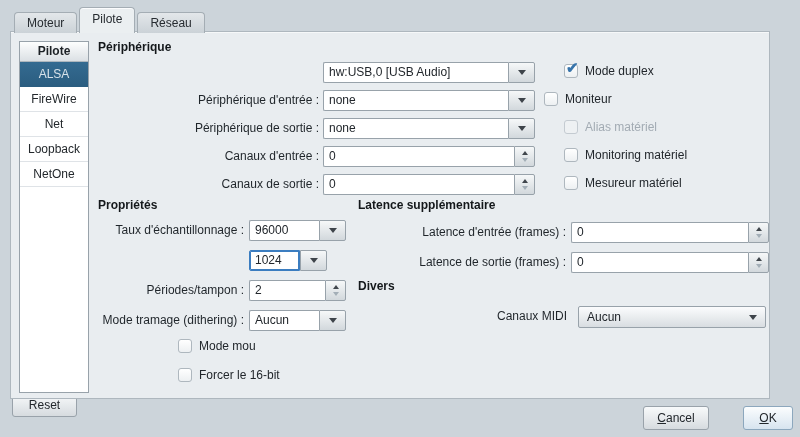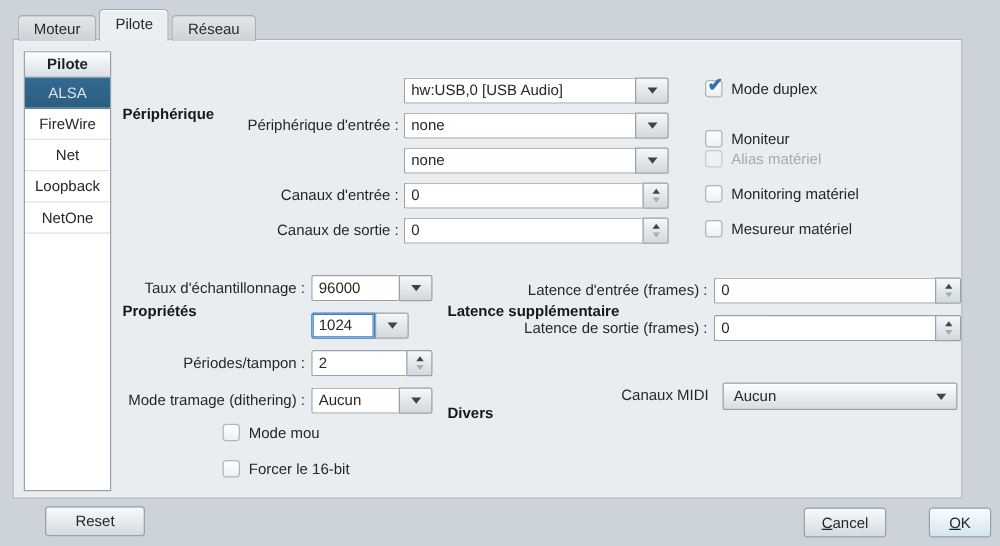--- a/index.html
+++ b/index.html
@@ -28,21 +28,21 @@
     box-shadow:inset 0 1px 0 #f6f8f9;
   }
   
   .driver-list{position:absolute;left:8px;top:9px;width:70px;height:352px;
     background:#ffffff;border:1px solid #98a2aa;box-sizing:border-box;}
   .driver-list .hdr{height:19px;line-height:19px;text-align:center;font-weight:bold;
     background:linear-gradient(#fdfefe,#dbe0e4);border-bottom:1px solid #aeb7be;color:#1c2125;}
   .driver-item{height:24px;line-height:24px;text-align:center;border-bottom:1px solid #dfe3e7;color:#23282c;cursor:default;}
   .driver-item.selected{background:linear-gradient(#346b91,#2b5d80);color:#d9e3ea;border-bottom-color:#2b5d80;}
   
-  .shdr{position:absolute;font-weight:bold;color:#14181b;margin-top:44px;}
+  .shdr{position:absolute;font-weight:bold;color:#14181b;}
   .flabel{position:absolute;height:21px;line-height:21px;text-align:right;color:#1f252a;white-space:nowrap;}
   .combo,.spin{position:absolute;height:21px;display:flex;box-sizing:border-box;}
   .cfield{flex:1;background:#fff;border:1px solid #98a2aa;border-right:none;
     padding:0 5px;line-height:19px;box-sizing:border-box;border-radius:2px 0 0 2px;white-space:nowrap;overflow:hidden;}
   .combo.focused .cfield{border:1px solid #3b7dc0;box-shadow:inset 0 0 0 1px #3b7dc0;}
   .cbtn{width:27px;background:linear-gradient(#f6f8f9,#d2d8dc);border:1px solid #98a2aa;
     border-radius:0 2px 2px 0;display:flex;align-items:center;justify-content:center;box-sizing:border-box;cursor:default;}
   .spin .cbtn{width:21px;flex-direction:column;justify-content:center;gap:3px;}
   .arr-dn{width:0;height:0;border-left:4px solid transparent;border-right:4px solid transparent;border-top:5px solid #3e444a;}
   .arr-up-s{width:0;height:0;border-left:3px solid transparent;border-right:3px solid transparent;border-bottom:4px solid #40464c;}
@@ -96,20 +96,21 @@
   </div>
 
   <div class="flabel" style="left:60px;top:58px;width:248px;">Périphérique d'entrée :</div>
   <div class="combo" style="left:312px;top:58px;width:212px;">
     <div class="cfield">none</div>
     <div class="cbtn">
         <span class="arr-dn"></span>
       </div>
   </div>
 
+  <div class="flabel" style="left:60px;top:86px;width:248px;">Périphérique de sortie :</div>
   <div class="combo" style="left:312px;top:86px;width:212px;">
     <div class="cfield">none</div>
     <div class="cbtn">
         <span class="arr-dn"></span>
       </div>
   </div>
 
   <div class="flabel" style="left:60px;top:114px;width:248px;">Canaux d'entrée :</div>
   <div class="spin" style="left:312px;top:114px;width:212px;">
     <div class="cfield">0</div>
@@ -125,21 +126,21 @@
     <div class="cbtn">
       <span class="arr-up-s"></span>
       <span class="arr-dn-s"></span>
     </div>
   </div>
 
   <div class="cb checked" style="left:553px;top:32px;">
     <span class="box"></span>
     <span class="lbl">Mode duplex</span>
   </div>
-  <div class="cb" style="left:553px;top:60px;margin-top:12px;">
+  <div class="cb" style="left:533px;top:60px;">
     <span class="box"></span>
     <span class="lbl">Moniteur</span>
   </div>
   <div class="cb disabled" style="left:553px;top:88px;">
     <span class="box"></span>
     <span class="lbl">Alias matériel</span>
   </div>
   <div class="cb" style="left:553px;top:116px;">
     <span class="box"></span>
     <span class="lbl">Monitoring matériel</span>
@@ -215,15 +216,15 @@
   <div class="shdr" style="left:347px;top:247px;">Divers</div>
 
   <div class="flabel" style="left:400px;top:274px;width:156px;">Canaux MIDI</div>
   <div class="flatcombo" style="left:567px;top:274px;width:188px;">
     <span class="txt">Aucun</span>
     <span class="arr-dn"></span>
   </div>
 
 </div>
 
-<div class="btn" style="left:12px;top:405px;width:80px;margin-left:24px;">Reset</div>
+<div class="btn" style="left:12px;top:393px;width:65px;">Reset</div>
 <div class="btn" style="left:643px;top:406px;width:66px;"><span class="mn">C</span><span>ancel</span></div>
 <div class="btn default" style="left:743px;top:406px;width:50px;"><span class="mn">O</span><span>K</span></div>
 
 </body></html>

